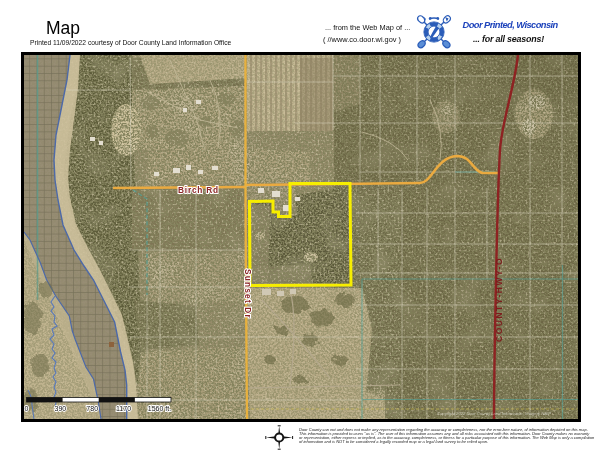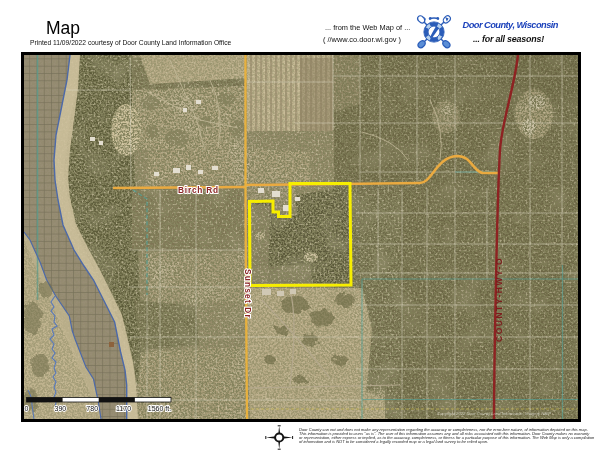--- a/index.html
+++ b/index.html
@@ -46,21 +46,21 @@
 
       <path d="M16.2 23.6 L22.2 12.8 L24.8 15.6 L18.4 24.4 Z" fill="#2a5cb8"></path>
       <path d="M16 24.6 q4 1.4 8 0" stroke="#2a5cb8" stroke-width="1"></path>
 
       <path d="M15 6.2 Q20 3.8 25 6.2" stroke="#2a5cb8" stroke-width="1.3"></path>
       <circle cx="16.2" cy="5.4" r="1.3" fill="#2a5cb8"></circle>
       <circle cx="23.8" cy="5.4" r="1.3" fill="#2a5cb8"></circle>
     </g>
   </svg>
 
-  <div class="abs" style="left:462.5px;top:19.6px;font-size:9.3px;letter-spacing:-0.55px;font-weight:bold;font-style:italic;color:#1d43bb;">Door County, Wisconsin</div>
+  <div class="abs" style="left:462.5px;top:19.6px;font-size:9.3px;letter-spacing:-0.55px;font-weight:bold;font-style:italic;color:#1d43bb;">Door Printed, Wisconsin</div>
 
   <div class="abs" style="left:473px;top:33.7px;font-size:8.9px;letter-spacing:-0.2px;font-weight:bold;font-style:italic;color:#111;">... for all seasons!</div>
 
   <svg class="abs" style="left:21px;top:52px;" width="560" height="370" viewBox="21 52 560 370">
     <defs>
       <filter id="f1" x="0" y="0" width="100%" height="100%">
         <feTurbulence type="fractalNoise" baseFrequency="0.55" numOctaves="2" seed="7"></feTurbulence>
         <feColorMatrix type="matrix" values="0 0 0 0 0.22  0 0 0 0 0.23  0 0 0 0 0.12  4 1.5 0 0 -2.2"></feColorMatrix>
       </filter>
       <filter id="f2" x="0" y="0" width="100%" height="100%">

